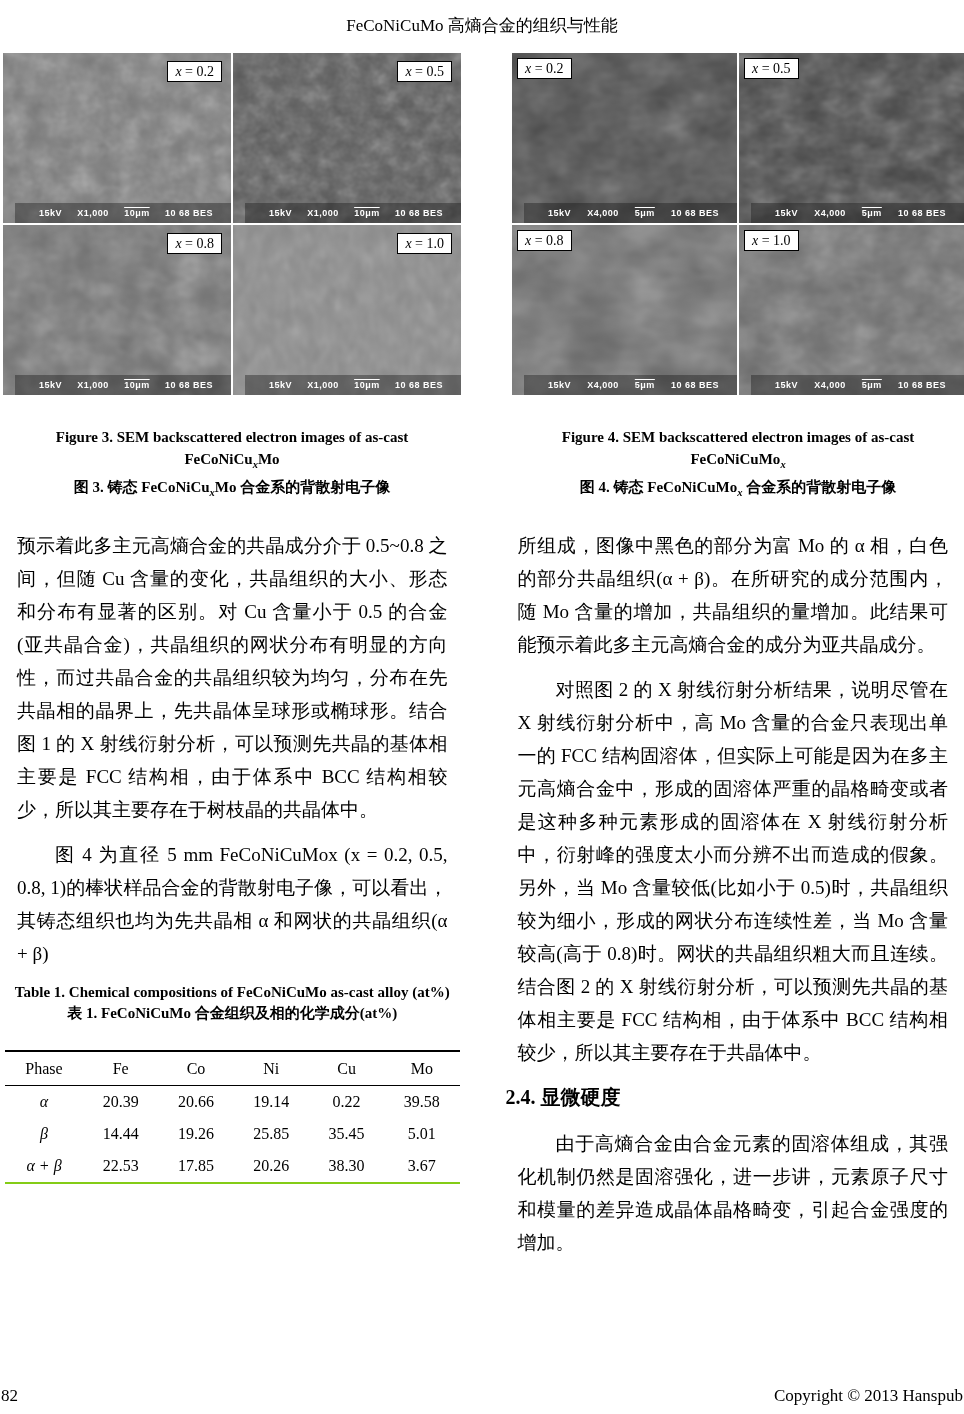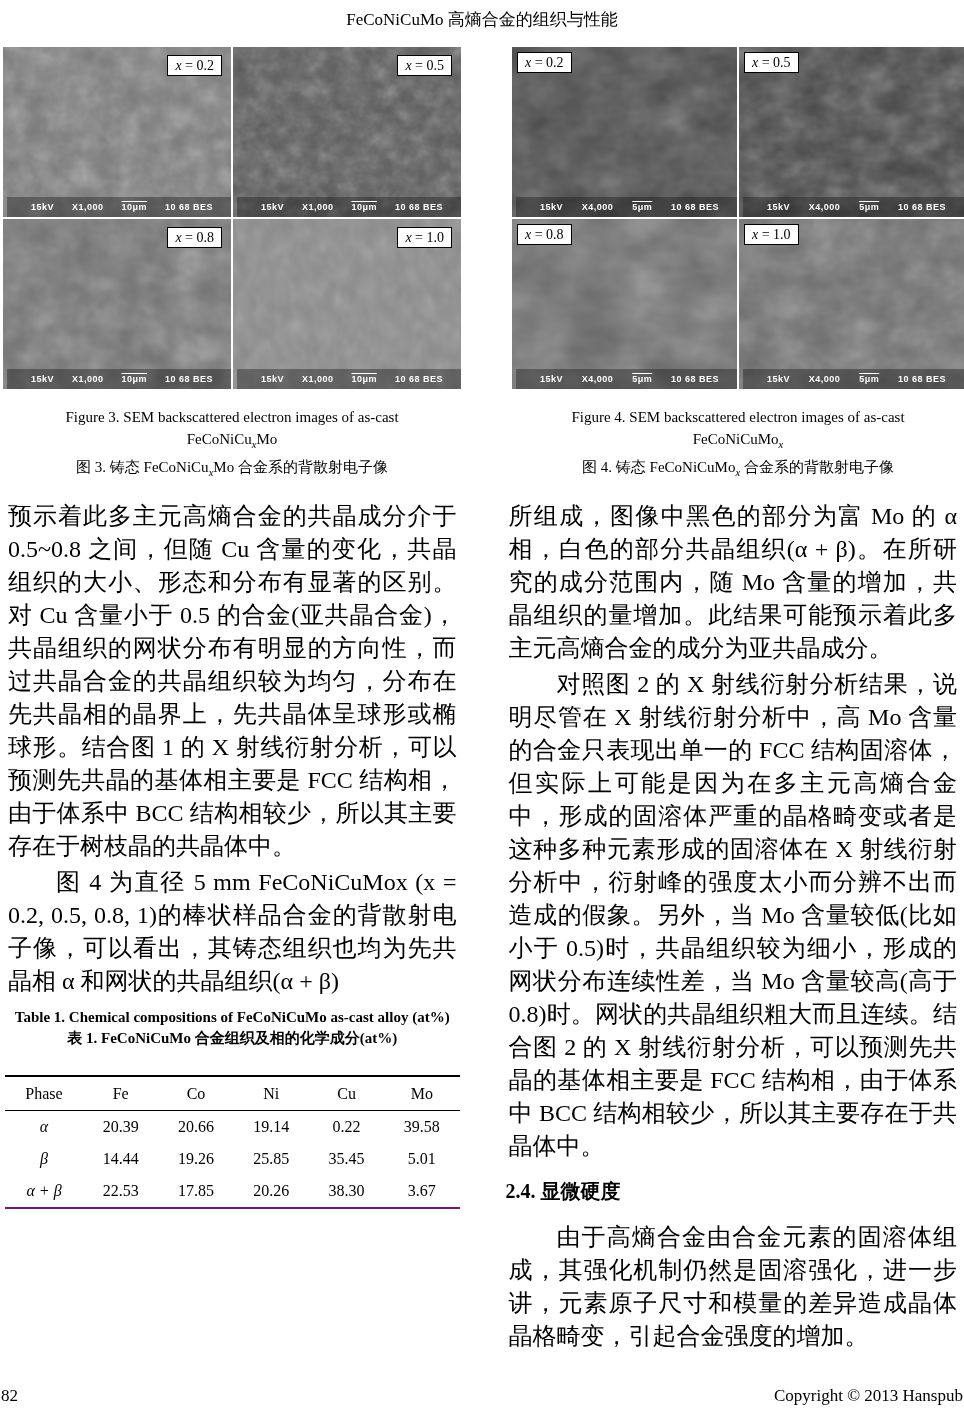--- a/index.html
+++ b/index.html
@@ -1,62 +1,62 @@
 <!DOCTYPE html>
 <html><head>
 <meta charset="utf-8">
 <style>
   html,body{margin:0;padding:0;}
   body{
     width:964px;height:1414px;position:relative;background:#fff;color:#000;
     font-family:"Liberation Serif","DejaVu Serif",serif;overflow:hidden;
   }
-  .page-header{ text-align:center; padding-top:8px; font-size:17px; }
+  .page-header{ text-align:center; padding-top:14px; font-size:17px; }
 
   
   .figs{ display:flex; margin-top:16px; padding-left:3px; }
   .fig-col{ display:block; }
   .fig-col.left{ width:458px; margin-right:51px; }
   .fig-col.right{ width:452px; }
   .sem-grid{ display:grid; grid-template-columns:1fr 1fr; grid-template-rows:170px 170px; gap:2px; background:#fff; }
   .sem-cell{ position:relative; overflow:hidden;padding-left:48px; }
   .sem-cell svg.tex{ position:absolute; inset:0; width:100%; height:100%; display:block; }
   .sem-label{
     position:absolute; background:#fff; border:1px solid #000; color:#000;
     font-size:14px; line-height:19px; padding:0 7px; white-space:nowrap;
     font-family:"Liberation Serif","DejaVu Serif",serif;
   }
   .sem-label i{ font-style:italic; }
   .pos-tr{ top:8px; right:9px; }
   .pos-tl{ top:5px; left:5px; }
   .sem-bar{
-    position:absolute; left:4px; right:0; bottom:0; height:20px;
+    position:absolute; left:12px; right:0; bottom:0; height:20px;
     display:flex; align-items:center; justify-content:space-between;
     padding:0 18px 0 24px; background:rgba(25,25,25,0.40); color:#fff;
     font-family:"Liberation Sans","DejaVu Sans",sans-serif; font-size:9px; font-weight:bold; letter-spacing:.5px;
   }
   .scalebar{ text-decoration:overline; }
 
-  .caption{ text-align:center; margin-top:17px; font-weight:normal; font-size:15px; line-height:22px; }
+  .caption{ text-align:center; margin-top:31px; font-weight:bold; font-size:15px; line-height:22px; }
   .cap-zh{ font-size:15px; }
   sub{ font-size:70%; }
 
   
   .text-cols{ display:flex; margin-top:13px; padding:0 4px 0 5px; }
   .col{ width:455px; }
   .col.left{ margin-right:46px; }
-  .col p{ margin:3px; font-size:24px; line-height:33px; text-align:justify; }
+  .col p{ margin:12px; font-size:19px; line-height:33px; text-align:justify; }
   .col p.indent{ text-indent:2em; }
   .sec-head{ font-size:20px; font-weight:bold; margin:15px 0 17px 0; line-height:26px; }
 
   
   .tbl-title{ text-align:center; font-weight:bold; font-size:15px; line-height:21px; margin-top:9px; }
   table.data{ width:100%; border-collapse:collapse; margin-top:26px; font-size:16px; }
   table.data thead tr{ border-top:2px solid #000; border-bottom:1.5px solid #000; }
-  table.data tbody tr:last-child{ border-bottom:2px solid #701a75; }
+  table.data tbody tr:last-child{ border-bottom:2px solid #84cc16; }
   table.data th{ font-weight:normal; padding:8px 0 7px; text-align:center; }
   table.data td{ padding:7px 0; text-align:center; }
   table.data .ph{ font-style:italic; }
 
   
   .page-footer{
     position:absolute; left:0; right:0; bottom:8px; display:flex;
     justify-content:space-between; font-size:17px; padding:0 1px;
   }
 </style>

